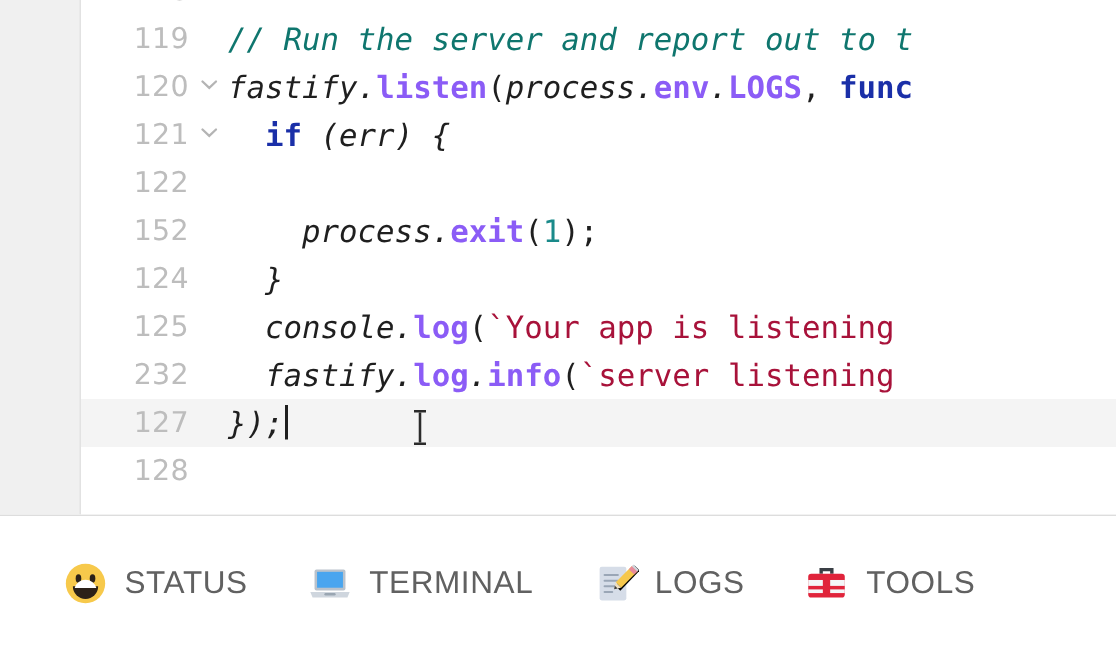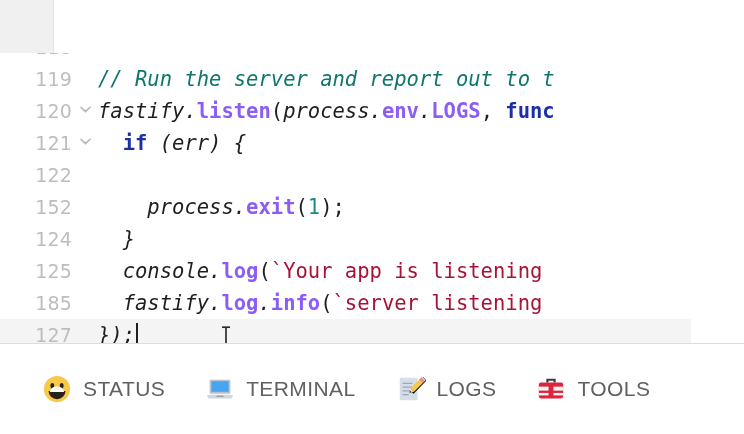--- a/index.html
+++ b/index.html
@@ -25,21 +25,20 @@
   }
 
   
   .editor-area {
     position: relative;
     height: 343px;
     display: flex;
     background: #ffffff;
     overflow: hidden;
     border-bottom: 1px solid #dddddd;
-    flex-direction: column;
   }
 
   .activity-strip {
     width: 53px;
     flex: 0 0 53px;
     background: #f0f0f0;
     border-right: 1px solid #e2e2e2;
     height: 100%;
   }
 
@@ -187,21 +186,21 @@
           <div class="code-line"><div class="gutter">120<span class="fold"><svg width="11" height="7" viewBox="0 0 11 7">
                   <path d="M1 1.3 L5.5 5.6 L10 1.3" fill="none" stroke="#b4b4b4" stroke-width="1.5" stroke-linecap="round"></path>
                 </svg></span></div><div class="code-text"><span class="tok-plain">fastify.</span><span class="tok-prop">listen</span><span class="tok-punct">(</span><span class="tok-plain">process.</span><span class="tok-prop">env</span><span class="tok-plain">.</span><span class="tok-prop">LOGS</span><span class="tok-punct">, </span><span class="tok-keyword">func</span></div></div>
           <div class="code-line"><div class="gutter">121<span class="fold"><svg width="11" height="7" viewBox="0 0 11 7">
                   <path d="M1 1.3 L5.5 5.6 L10 1.3" fill="none" stroke="#b4b4b4" stroke-width="1.5" stroke-linecap="round"></path>
                 </svg></span></div><div class="code-text"><span class="tok-plain">  </span><span class="tok-keyword">if</span><span class="tok-plain"> (err) {</span></div></div>
           <div class="code-line"><div class="gutter">122</div></div>
           <div class="code-line"><div class="gutter">152</div><div class="code-text"><span class="tok-plain">    process.</span><span class="tok-prop">exit</span><span class="tok-punct">(</span><span class="tok-number">1</span><span class="tok-punct">);</span></div></div>
           <div class="code-line"><div class="gutter">124</div><div class="code-text"><span class="tok-plain">  }</span></div></div>
           <div class="code-line"><div class="gutter">125</div><div class="code-text"><span class="tok-plain">  console.</span><span class="tok-prop">log</span><span class="tok-punct">(</span><span class="tok-string">`Your app is listening</span></div></div>
-          <div class="code-line"><div class="gutter">185</div><div class="code-text"><span class="tok-plain">  fastify.</span><span class="tok-prop">log</span><span class="tok-plain">.</span><span class="tok-prop">info</span><span class="tok-punct">(</span><span class="tok-string">`server listening</span></div></div>
+          <div class="code-line"><div class="gutter">232</div><div class="code-text"><span class="tok-plain">  fastify.</span><span class="tok-prop">log</span><span class="tok-plain">.</span><span class="tok-prop">info</span><span class="tok-punct">(</span><span class="tok-string">`server listening</span></div></div>
           <div class="code-line active"><div class="gutter">127</div><div class="code-text"><span class="tok-plain">});</span><span class="caret"></span></div></div>
           <div class="code-line"><div class="gutter">128</div><div class="code-text"><span class="tok-plain"></span></div></div>
         </div>
 
       <svg class="mouse-ibeam" viewBox="0 0 14 26">
         <g fill="none" stroke="#2b2b2b" stroke-width="1.7">
           <line x1="7" y1="3" x2="7" y2="23"></line>
           <line x1="3" y1="2.2" x2="11" y2="2.2"></line>
           <line x1="3" y1="23.8" x2="11" y2="23.8"></line>
         </g>

